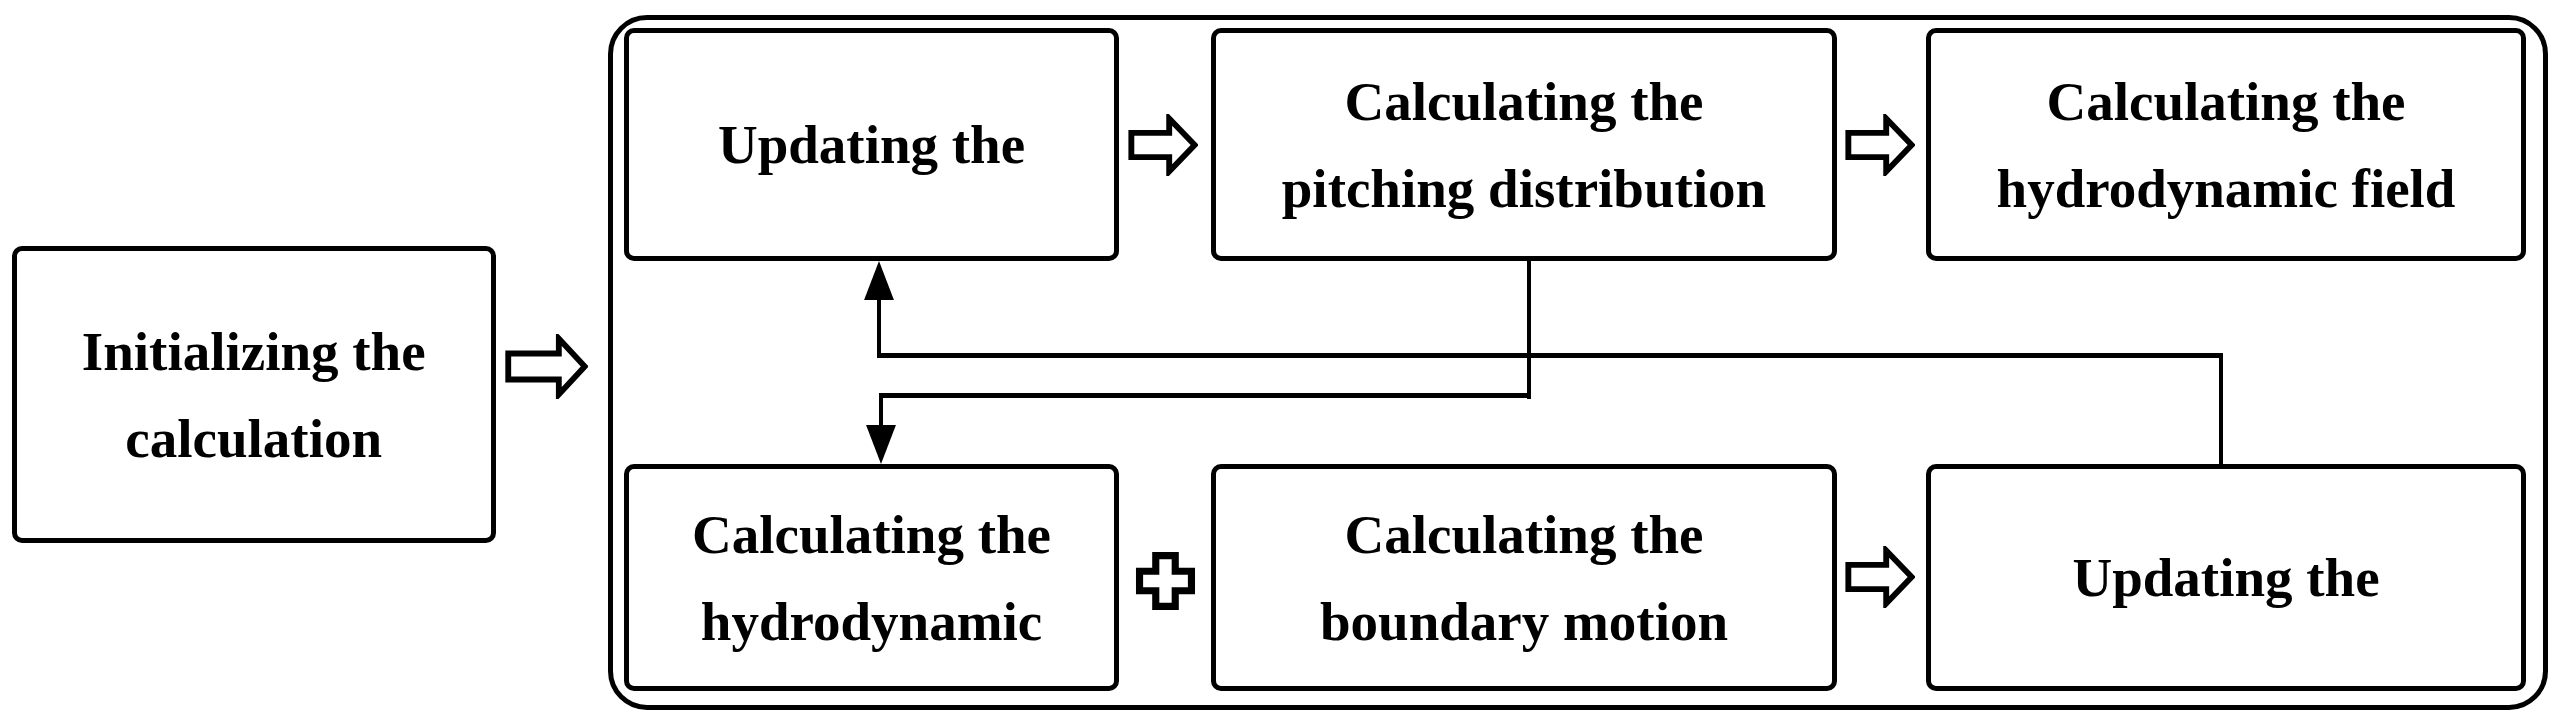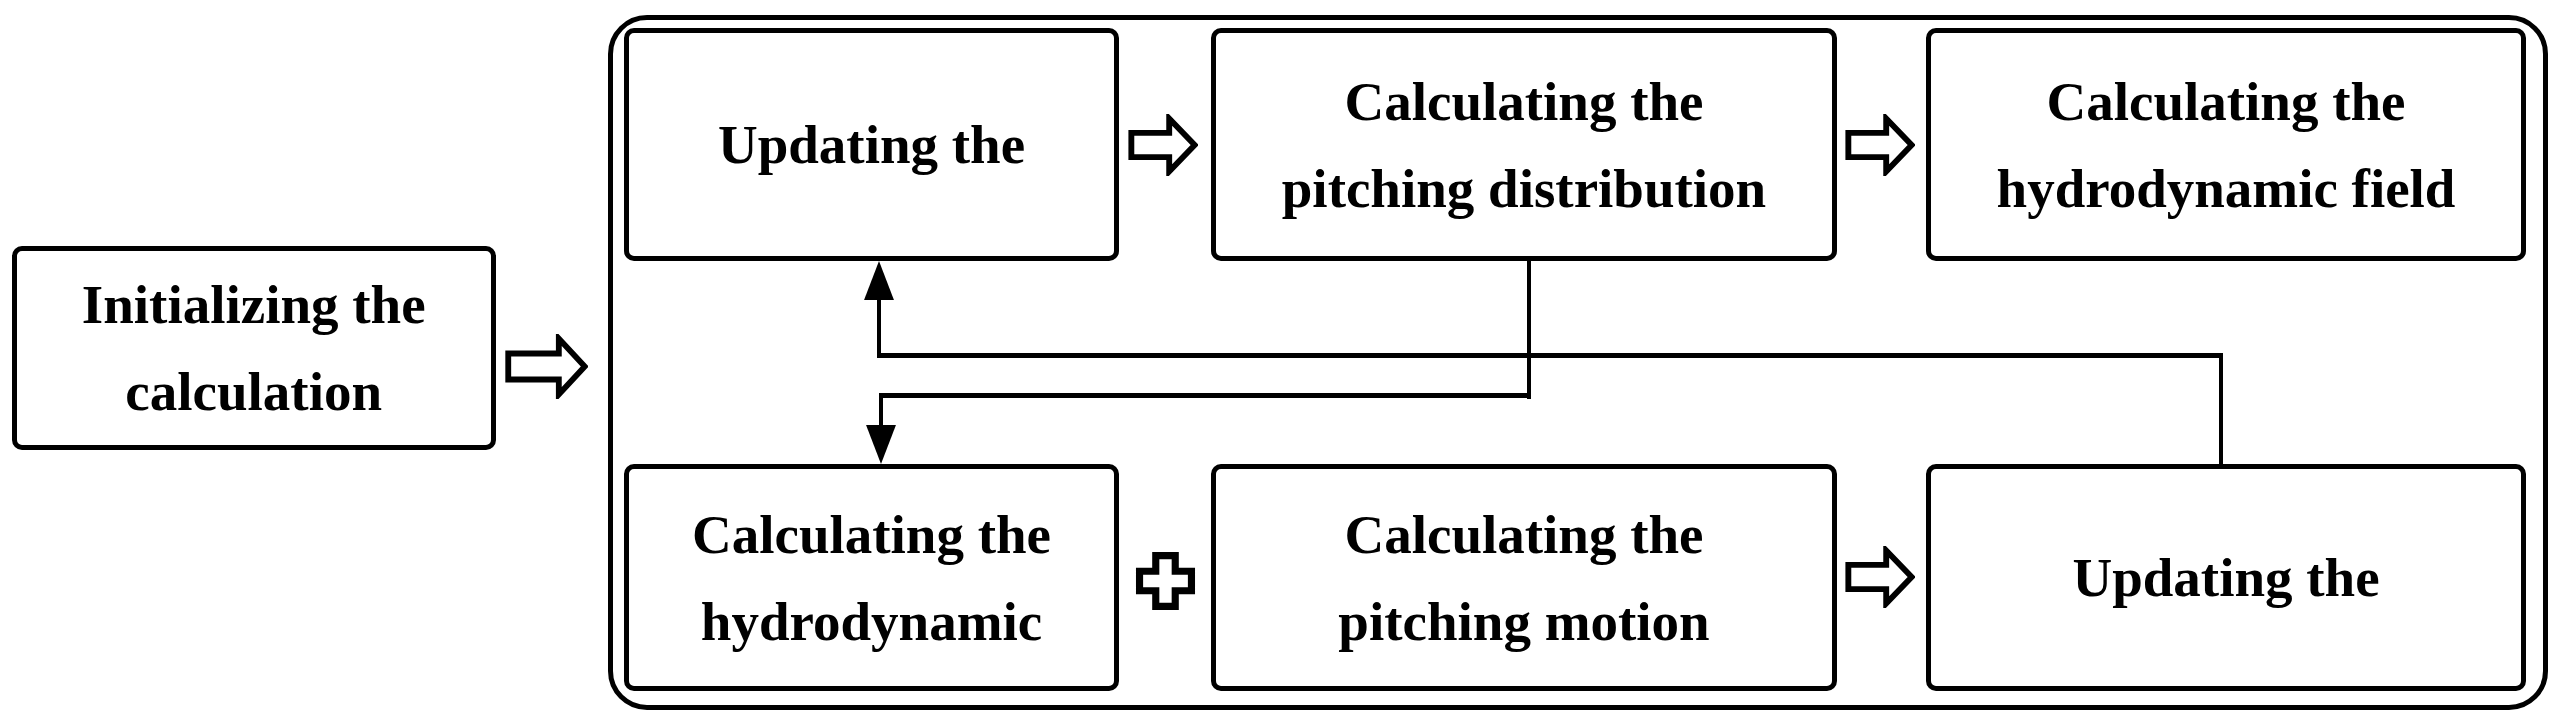--- a/index.html
+++ b/index.html
@@ -33,21 +33,21 @@
   #outer-container{
     position:absolute;
     box-sizing:border-box;
     left:608px;top:15px;width:1940px;height:695px;
     border:5.2px solid #000000;
     border-radius:39px;
     background:#ffffff;
     z-index:1;
   }
   
-  #node-init       {left:11.7px;  top:246px; width:484px; height:204px;}
+  #node-init       {left:11.7px;  top:246px; width:484px; height:297px;}
   #node-flow       {left:624px; top:28px;  width:495px; height:233px;}
   #node-pressure   {left:1211px;top:28px;  width:626px; height:233px;}
   #node-hydro      {left:1926px;top:28px;  width:600px; height:233px;}
   #node-deform     {left:624px; top:464px; width:495px; height:227px;}
   #node-pitch      {left:1211px;top:464px; width:626px; height:227px;}
   #node-boundary   {left:1926px;top:464px; width:600px; height:227px;}
   
   .seg{position:absolute;background:#000000;z-index:2;}
   #segA-v1{left:2219px;top:355px;width:3.9px;height:109px;}
   #segA-h {left:877px;top:353px;width:1346px;height:5.2px;}
@@ -89,21 +89,21 @@
     <span class="line">Calculating the</span>
     <span class="line">hydrodynamic field</span>
   </div>
 
   <div class="node" id="node-deform">
     <span class="line">Calculating the</span>
     <span class="line">hydrodynamic</span>
   </div>
   <div class="node" id="node-pitch">
     <span class="line">Calculating the</span>
-    <span class="line">pitching motion</span>
+    <span class="line">boundary motion</span>
   </div>
   <div class="node" id="node-boundary">
     <span class="line">Updating the</span>
   </div>
 
   <svg class="glyph" id="arrow-init" width="83" height="65" viewBox="0 0 128 100">
     <polygon points="5,30 83,30 83,7 123,50 83,93 83,70 5,70" fill="#ffffff" stroke="#000000" stroke-width="9" stroke-linejoin="miter"></polygon>
   </svg>
   <svg class="glyph" id="arrow-top1" width="70" height="62" viewBox="0 0 107 95">
     <polygon points="5,29 63,29 63,7 102,47.5 63,88 63,66 5,66" fill="#ffffff" stroke="#000000" stroke-width="9" stroke-linejoin="miter"></polygon>

